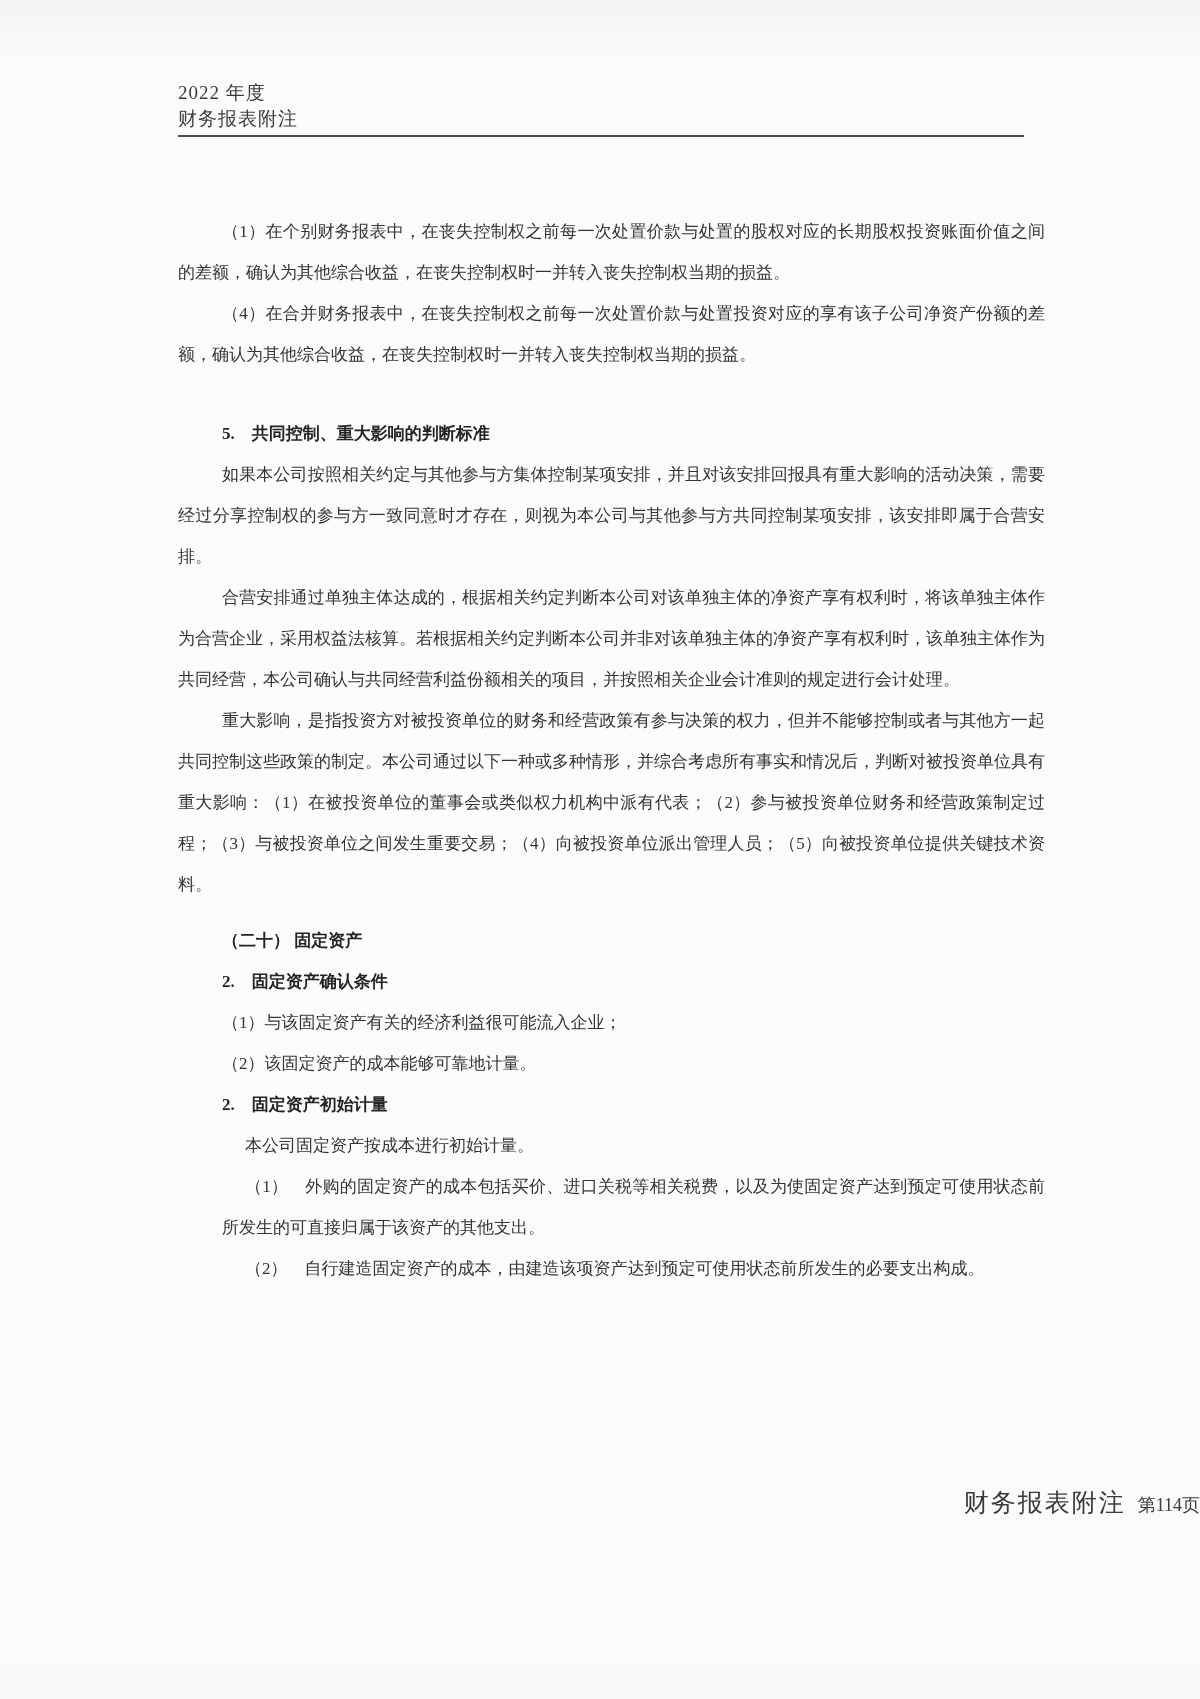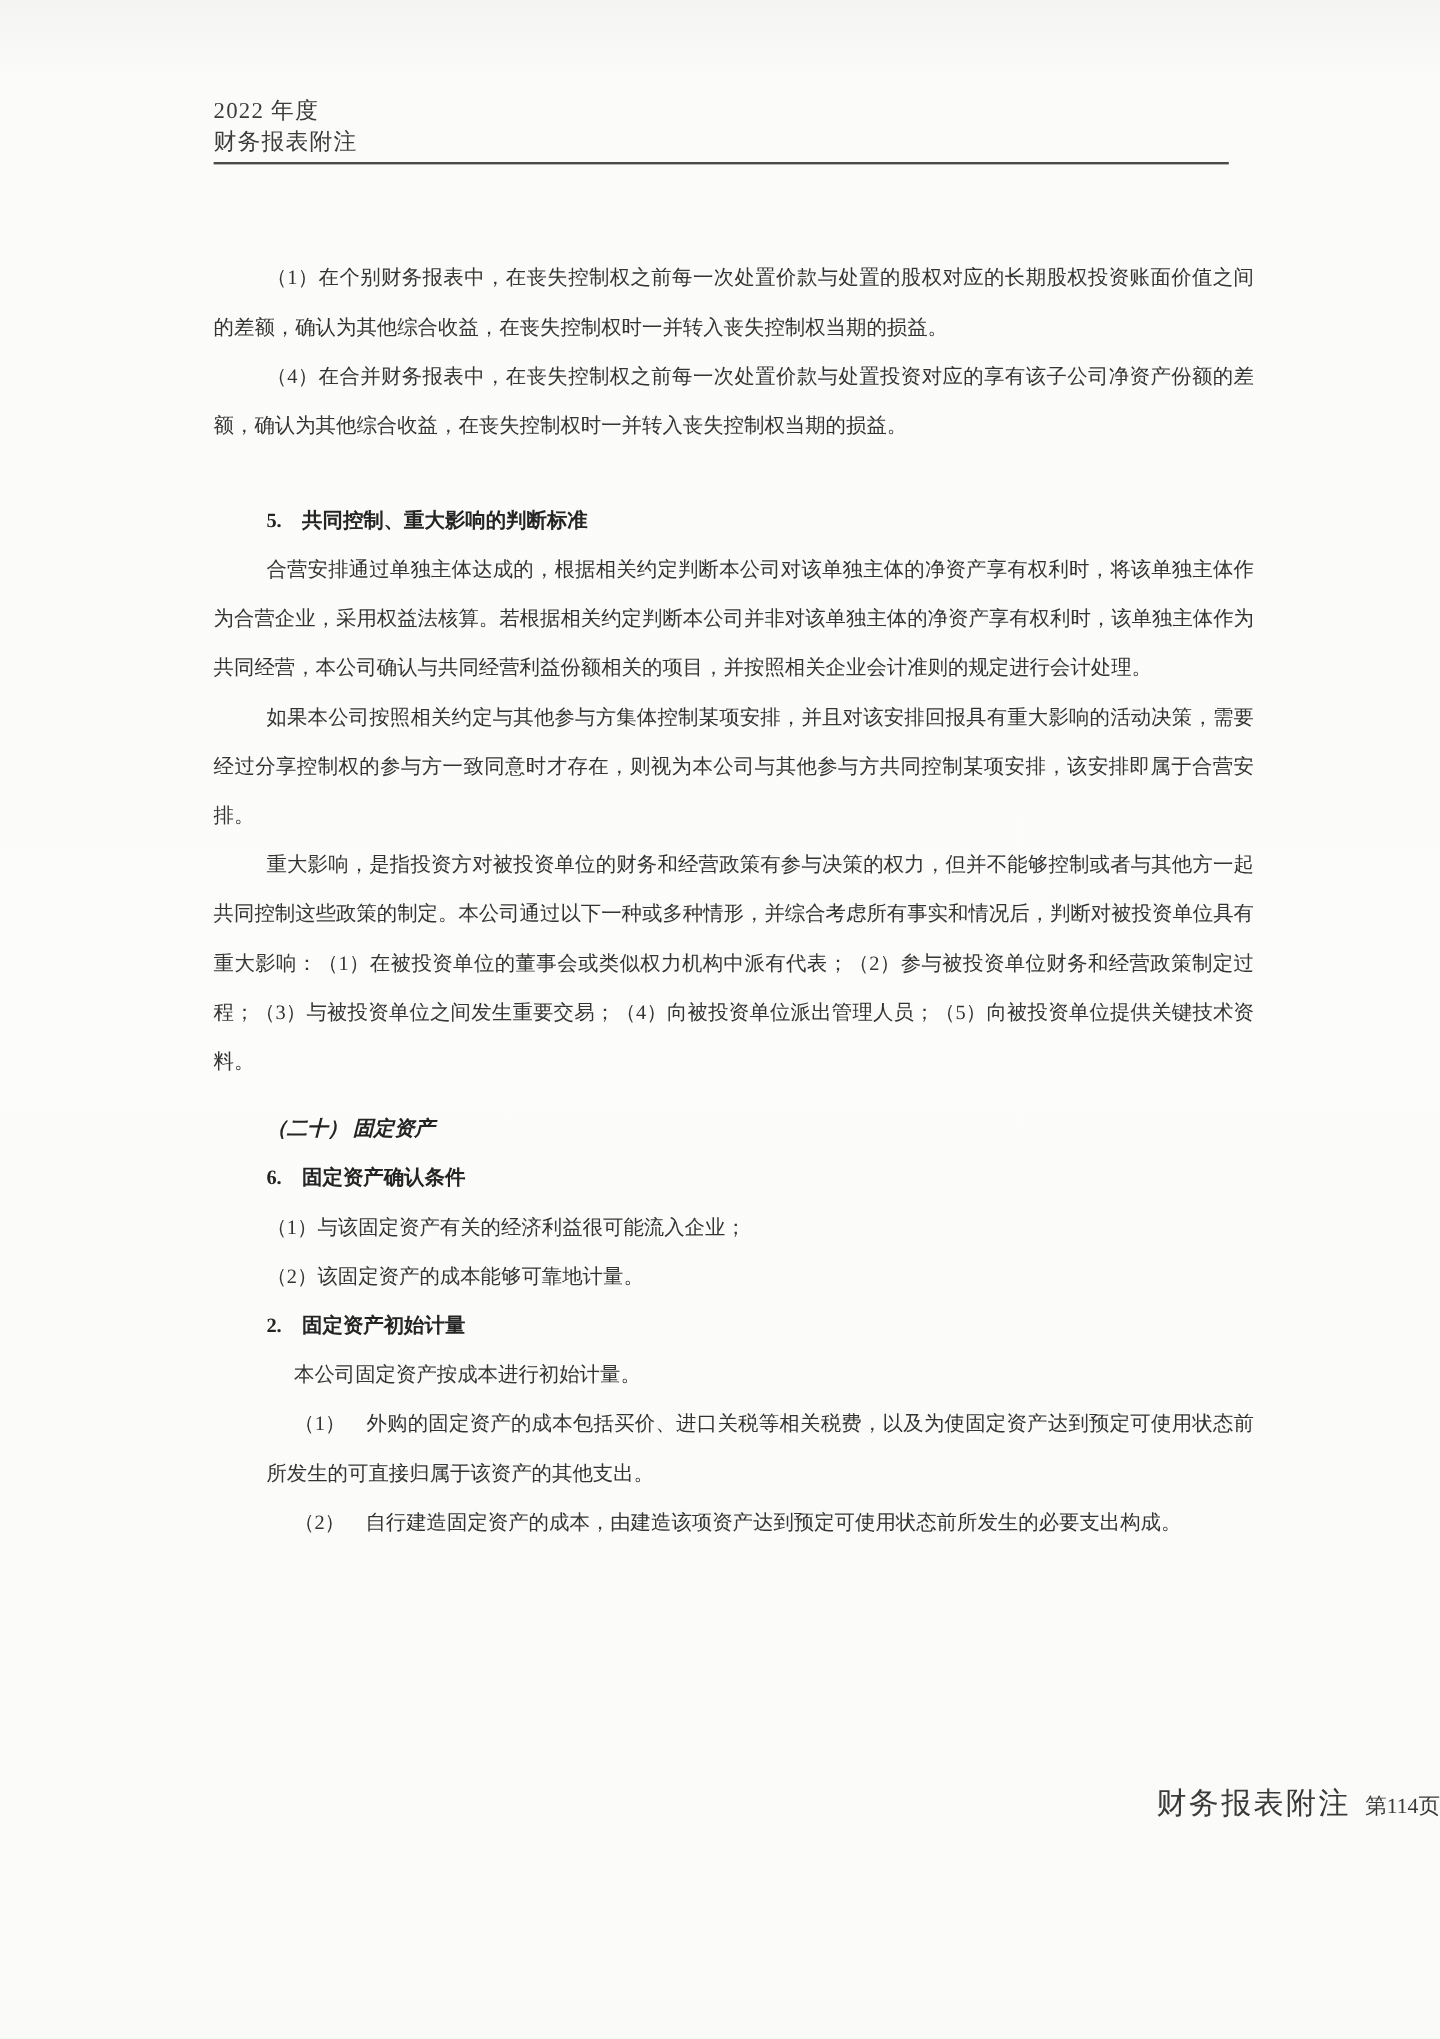--- a/index.html
+++ b/index.html
@@ -37,21 +37,21 @@
     top: 211px;
     width: 867px;
     font-size: 17px;
     line-height: 41px;
     text-align: justify;
   }
   .content p { margin: 0; padding: 0; text-indent: 44px; }
   .content p.heading { font-weight: 700; color: #242424; }
   .content p.sub { margin-left: 44px; text-indent: 23px; }
   .gap-large { margin-top: 38px !important; }
-  .gap-small { margin-top: 15px !important; font-style: italic; }
+  .gap-small { margin-top: 15px !important; }
   .footer {
     position: absolute;
     top: 1486px;
     left: 0;
     width: 100%;
     text-align: right;
     color: #3a3a3a;
     white-space: nowrap;
   }
   .footer .footer-title { font-size: 25px; letter-spacing: 2px; }
@@ -66,25 +66,25 @@
     <div>2022 年度</div>
     <div>财务报表附注</div>
   </div>
 
   <div class="header-rule"></div>
 
   <div class="content">
       <p class="body">（1）在个别财务报表中，在丧失控制权之前每一次处置价款与处置的股权对应的长期股权投资账面价值之间的差额，确认为其他综合收益，在丧失控制权时一并转入丧失控制权当期的损益。</p>
       <p class="body">（4）在合并财务报表中，在丧失控制权之前每一次处置价款与处置投资对应的享有该子公司净资产份额的差额，确认为其他综合收益，在丧失控制权时一并转入丧失控制权当期的损益。</p>
       <p class="heading gap-large">5.　共同控制、重大影响的判断标准</p>
+      <p class="body">如果本公司按照相关约定与其他参与方集体控制某项安排，并且对该安排回报具有重大影响的活动决策，需要经过分享控制权的参与方一致同意时才存在，则视为本公司与其他参与方共同控制某项安排，该安排即属于合营安排。</p>
       <p class="body">合营安排通过单独主体达成的，根据相关约定判断本公司对该单独主体的净资产享有权利时，将该单独主体作为合营企业，采用权益法核算。若根据相关约定判断本公司并非对该单独主体的净资产享有权利时，该单独主体作为共同经营，本公司确认与共同经营利益份额相关的项目，并按照相关企业会计准则的规定进行会计处理。</p>
-      <p class="body">如果本公司按照相关约定与其他参与方集体控制某项安排，并且对该安排回报具有重大影响的活动决策，需要经过分享控制权的参与方一致同意时才存在，则视为本公司与其他参与方共同控制某项安排，该安排即属于合营安排。</p>
       <p class="body">重大影响，是指投资方对被投资单位的财务和经营政策有参与决策的权力，但并不能够控制或者与其他方一起共同控制这些政策的制定。本公司通过以下一种或多种情形，并综合考虑所有事实和情况后，判断对被投资单位具有重大影响：（1）在被投资单位的董事会或类似权力机构中派有代表；（2）参与被投资单位财务和经营政策制定过程；（3）与被投资单位之间发生重要交易；（4）向被投资单位派出管理人员；（5）向被投资单位提供关键技术资料。</p>
       <p class="heading gap-small">（二十） 固定资产</p>
-      <p class="heading">6.　固定资产确认条件</p>
+      <p class="heading">2.　固定资产确认条件</p>
       <p class="body">（1）与该固定资产有关的经济利益很可能流入企业；</p>
       <p class="body">（2）该固定资产的成本能够可靠地计量。</p>
       <p class="heading">2.　固定资产初始计量</p>
       <p class="sub">本公司固定资产按成本进行初始计量。</p>
       <p class="sub">（1）　外购的固定资产的成本包括买价、进口关税等相关税费，以及为使固定资产达到预定可使用状态前所发生的可直接归属于该资产的其他支出。</p>
       <p class="sub">（2）　自行建造固定资产的成本，由建造该项资产达到预定可使用状态前所发生的必要支出构成。</p>
     </div>
 
   <div class="footer">
     <span class="footer-title">财务报表附注</span><span class="footer-page">第114页</span>

